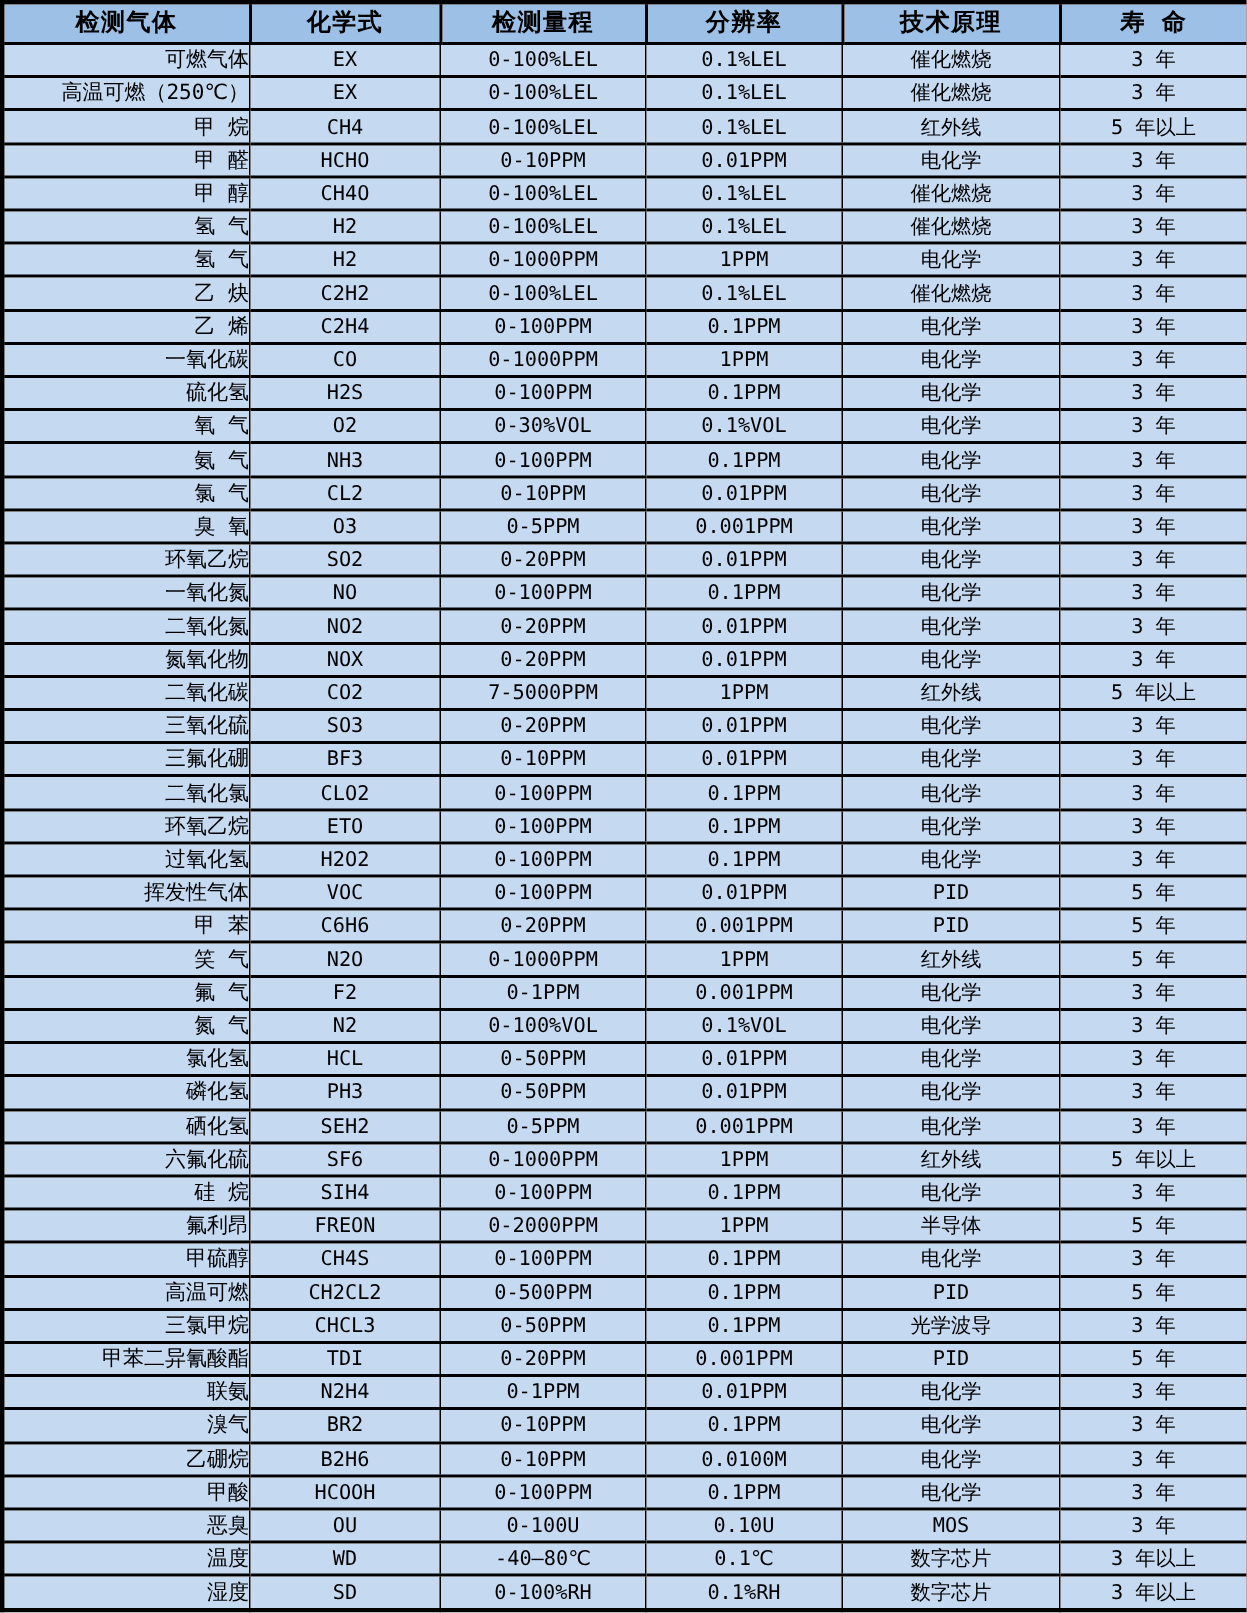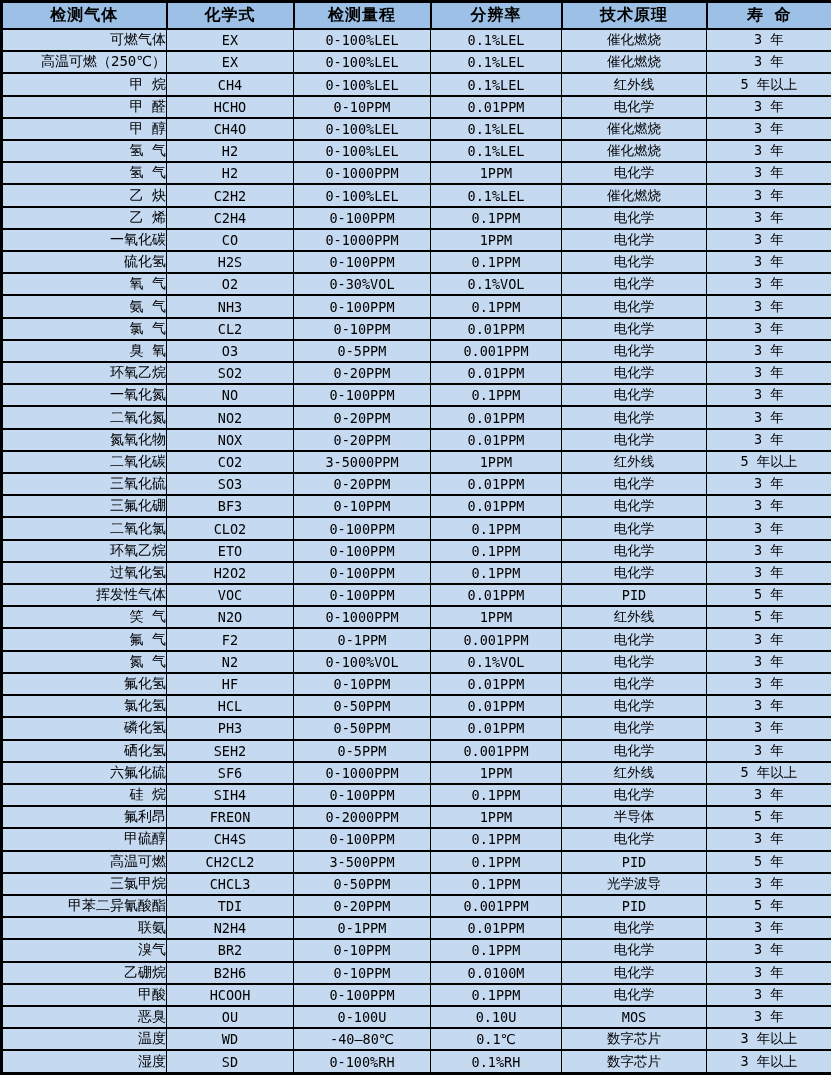--- a/index.html
+++ b/index.html
@@ -233,21 +233,21 @@
           <td class="gas-name">氮氧化物</td>
           <td>NOX</td>
           <td>0-20PPM</td>
           <td>0.01PPM</td>
           <td>电化学</td>
           <td>3 年</td>
         </tr>
         <tr>
           <td class="gas-name">二氧化碳</td>
           <td>CO2</td>
-          <td>3-5000PPM</td>
+          <td>7-5000PPM</td>
           <td>1PPM</td>
           <td>红外线</td>
           <td>5 年以上</td>
         </tr>
         <tr>
           <td class="gas-name">三氧化硫</td>
           <td>SO3</td>
           <td>0-20PPM</td>
           <td>0.01PPM</td>
           <td>电化学</td>
@@ -283,20 +283,28 @@
           <td>0-100PPM</td>
           <td>0.1PPM</td>
           <td>电化学</td>
           <td>3 年</td>
         </tr>
         <tr>
           <td class="gas-name">挥发性气体</td>
           <td>VOC</td>
           <td>0-100PPM</td>
           <td>0.01PPM</td>
+          <td>PID</td>
+          <td>5 年</td>
+        </tr>
+        <tr>
+          <td class="gas-name">甲 苯</td>
+          <td>C6H6</td>
+          <td>0-20PPM</td>
+          <td>0.001PPM</td>
           <td>PID</td>
           <td>5 年</td>
         </tr>
         <tr>
           <td class="gas-name">笑 气</td>
           <td>N2O</td>
           <td>0-1000PPM</td>
           <td>1PPM</td>
           <td>红外线</td>
           <td>5 年</td>
@@ -311,28 +319,20 @@
         </tr>
         <tr>
           <td class="gas-name">氮 气</td>
           <td>N2</td>
           <td>0-100%VOL</td>
           <td>0.1%VOL</td>
           <td>电化学</td>
           <td>3 年</td>
         </tr>
         <tr>
-          <td class="gas-name">氟化氢</td>
-          <td>HF</td>
-          <td>0-10PPM</td>
-          <td>0.01PPM</td>
-          <td>电化学</td>
-          <td>3 年</td>
-        </tr>
-        <tr>
           <td class="gas-name">氯化氢</td>
           <td>HCL</td>
           <td>0-50PPM</td>
           <td>0.01PPM</td>
           <td>电化学</td>
           <td>3 年</td>
         </tr>
         <tr>
           <td class="gas-name">磷化氢</td>
           <td>PH3</td>
@@ -377,21 +377,21 @@
           <td class="gas-name">甲硫醇</td>
           <td>CH4S</td>
           <td>0-100PPM</td>
           <td>0.1PPM</td>
           <td>电化学</td>
           <td>3 年</td>
         </tr>
         <tr>
           <td class="gas-name">高温可燃</td>
           <td>CH2CL2</td>
-          <td>3-500PPM</td>
+          <td>0-500PPM</td>
           <td>0.1PPM</td>
           <td>PID</td>
           <td>5 年</td>
         </tr>
         <tr>
           <td class="gas-name">三氯甲烷</td>
           <td>CHCL3</td>
           <td>0-50PPM</td>
           <td>0.1PPM</td>
           <td>光学波导</td>

